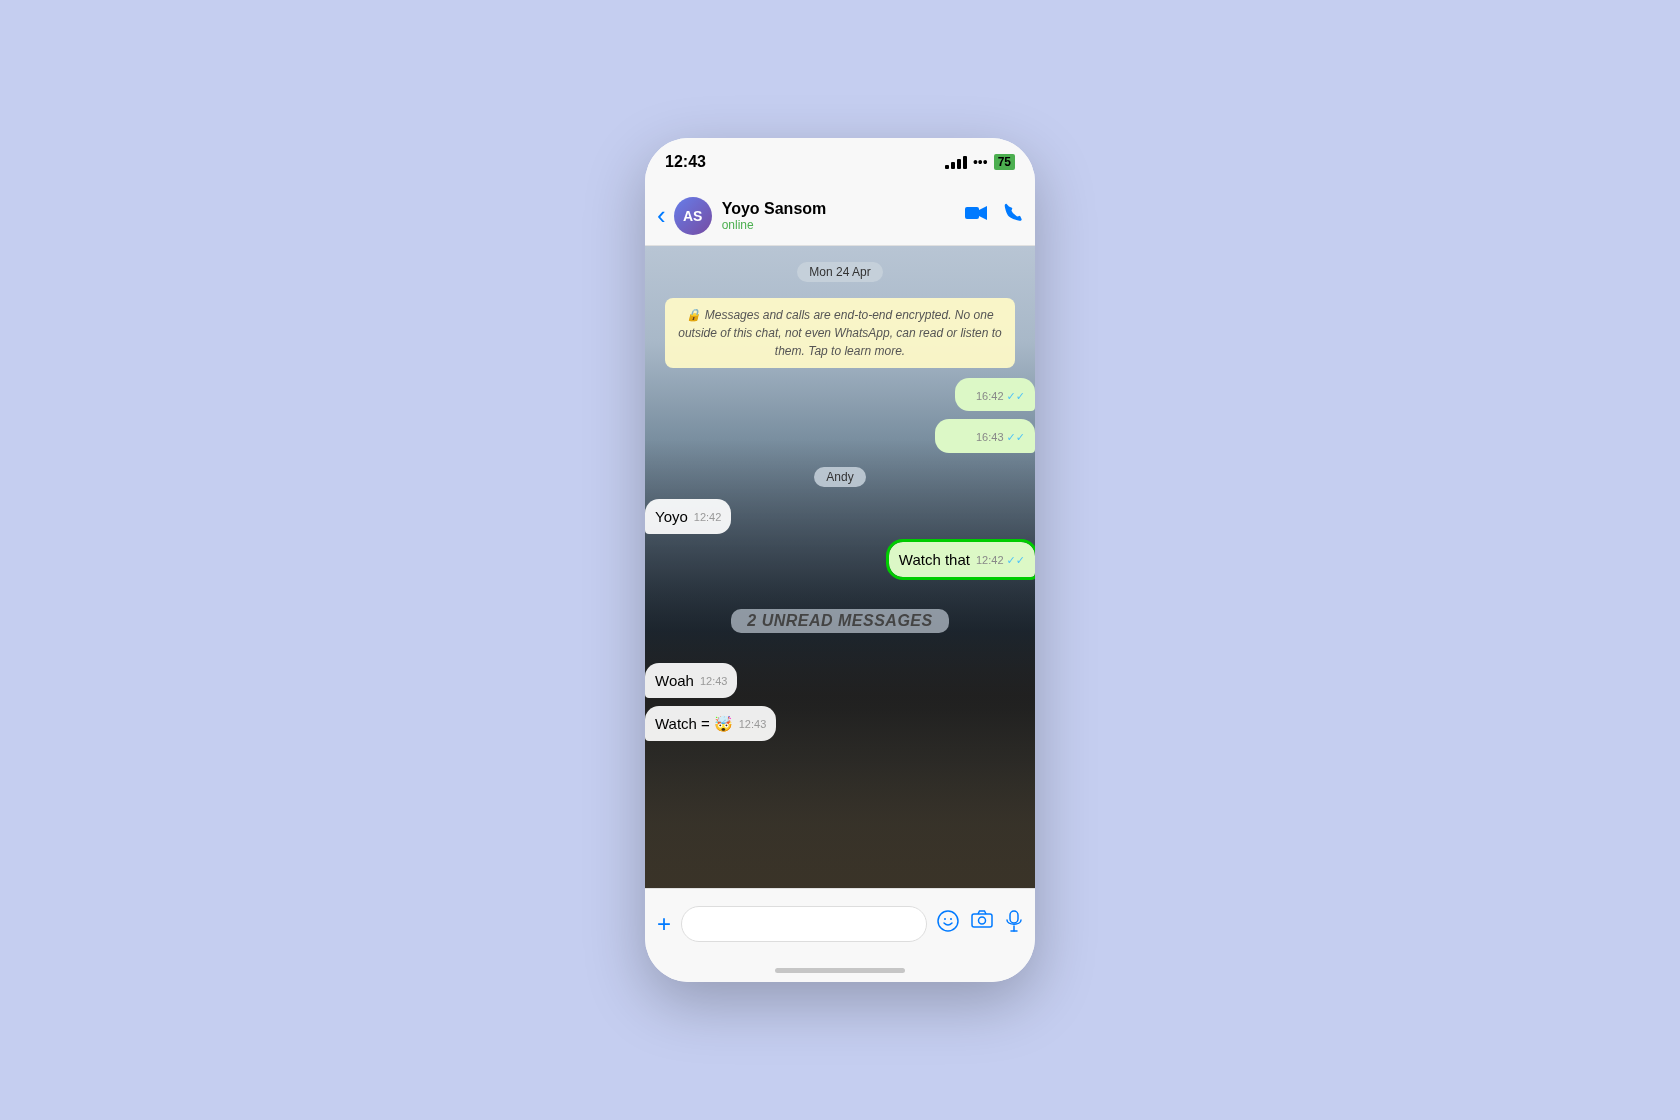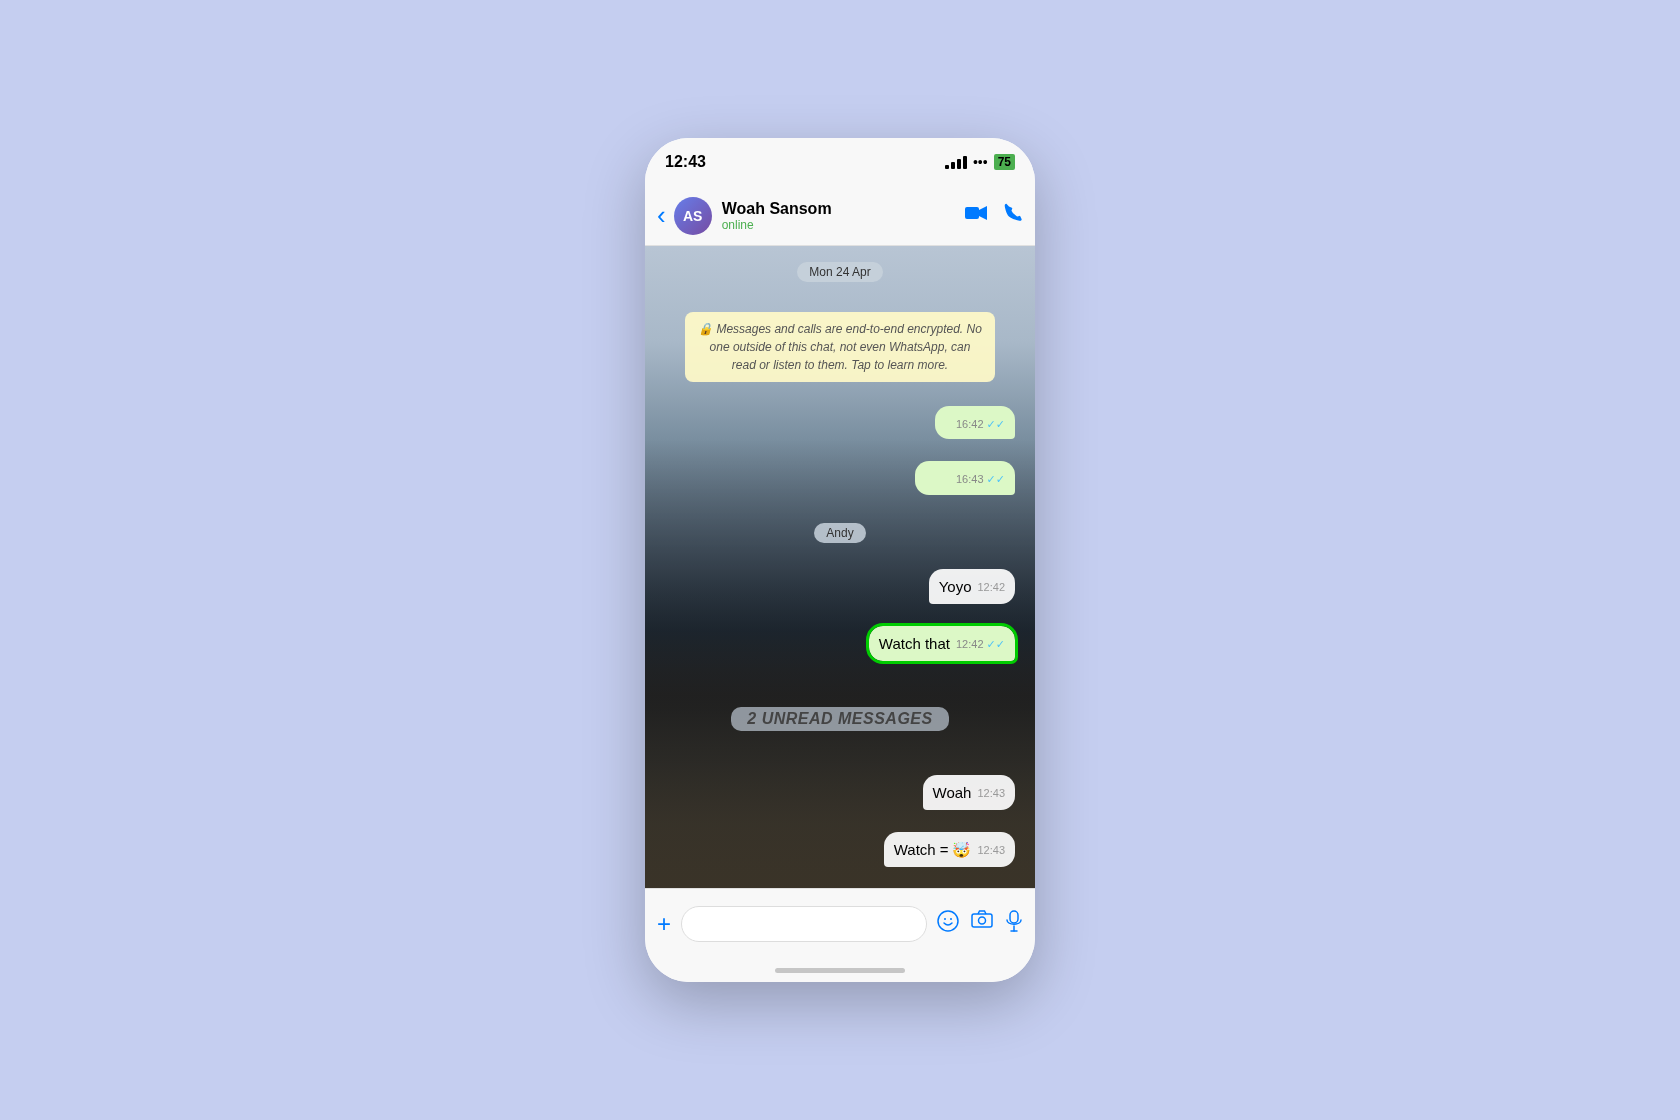--- a/index.html
+++ b/index.html
@@ -135,24 +135,24 @@
         transparent 0%,
         rgba(0,0,0,0.3) 30%,
         rgba(20,20,20,0.7) 60%,
         rgba(40,35,30,0.85) 100%
       );
     }
     .messages-container {
       position: absolute;
       top: 0; left: 0; right: 0; bottom: 0;
       overflow-y: auto;
-      padding: 10px 20px;
+      padding: 10px 0;
       display: flex;
       flex-direction: column;
-      gap: 20px;
+      gap: 6px;
       border-radius: 16px;
     }
     .date-badge {
       align-self: center;
       background: rgba(200,210,220,0.85);
       color: #333;
       font-size: 12px;
       padding: 3px 12px;
       border-radius: 10px;
       margin: 6px 0;
@@ -170,21 +170,21 @@
     }
     
     .msg-row {
       display: flex;
       margin-bottom: 2px;
     }
     .msg-row.sent {
       justify-content: flex-end;
     }
     .msg-row.received {
-      justify-content: flex-end;
+      justify-content: flex-start;
     }
     .bubble {
       max-width: 72%;
       padding: 7px 10px;
       border-radius: 14px;
       position: relative;
       font-size: 15px;
       line-height: 1.4;
     }
     .bubble.sent {
@@ -310,21 +310,21 @@
       <span class="battery-icon">75</span>
     </div>
   </div>
 
   <div class="chat-header">
     <span class="back-btn" style="color:#007aff;font-size:26px;font-weight:300;">‹</span>
     <div class="avatar">
       <span>AS</span>
     </div>
     <div class="contact-info">
-      <div class="contact-name">Woah Sansom</div>
+      <div class="contact-name">Yoyo Sansom</div>
       <div class="contact-status">online</div>
     </div>
     <div class="header-icons">
       <span class="header-icon">
         <svg width="22" height="16" viewBox="0 0 22 16" fill="none">
           <rect x="0" y="2" width="14" height="12" rx="2" fill="#007aff"></rect>
           <polygon points="14,5 22,1 22,15 14,11" fill="#007aff"></polygon>
         </svg>
       </span>
       <span class="header-icon">

